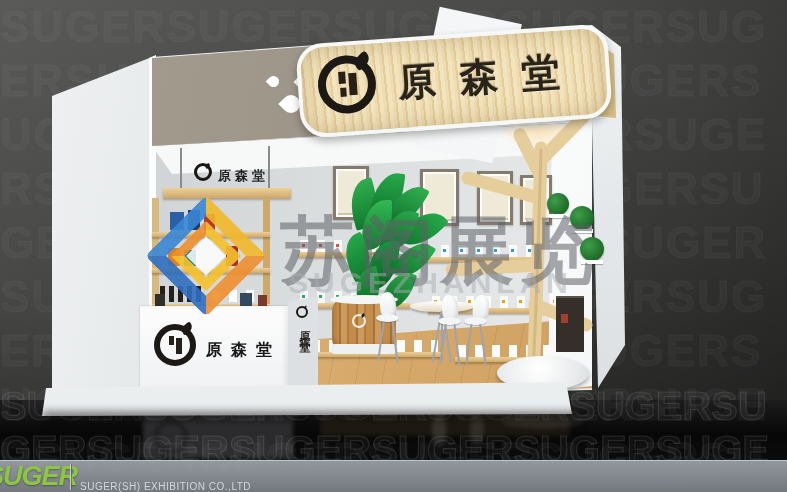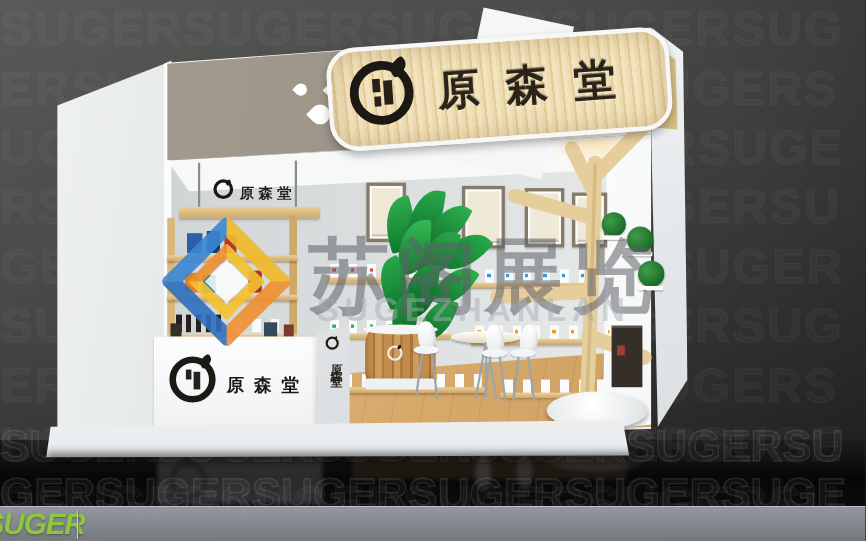--- a/index.html
+++ b/index.html
@@ -289,15 +289,16 @@
     <div class="sq1"></div>
       <div class="sq2"></div>
       <div class="sq3"></div>
   </div>
   <div class="abs wm wm-cn">苏阁展览</div>
   <div class="abs wm wm-en">SUGEZHANLAN</div>
 
   <div class="footer">
     <div class="f-brand">SUGER</div>
     <div class="f-div"></div>
+    <div class="f-en">SUGER(SH) EXHIBITION CO.,LTD</div>
   </div>
 
 </div>
 
 </body></html>

